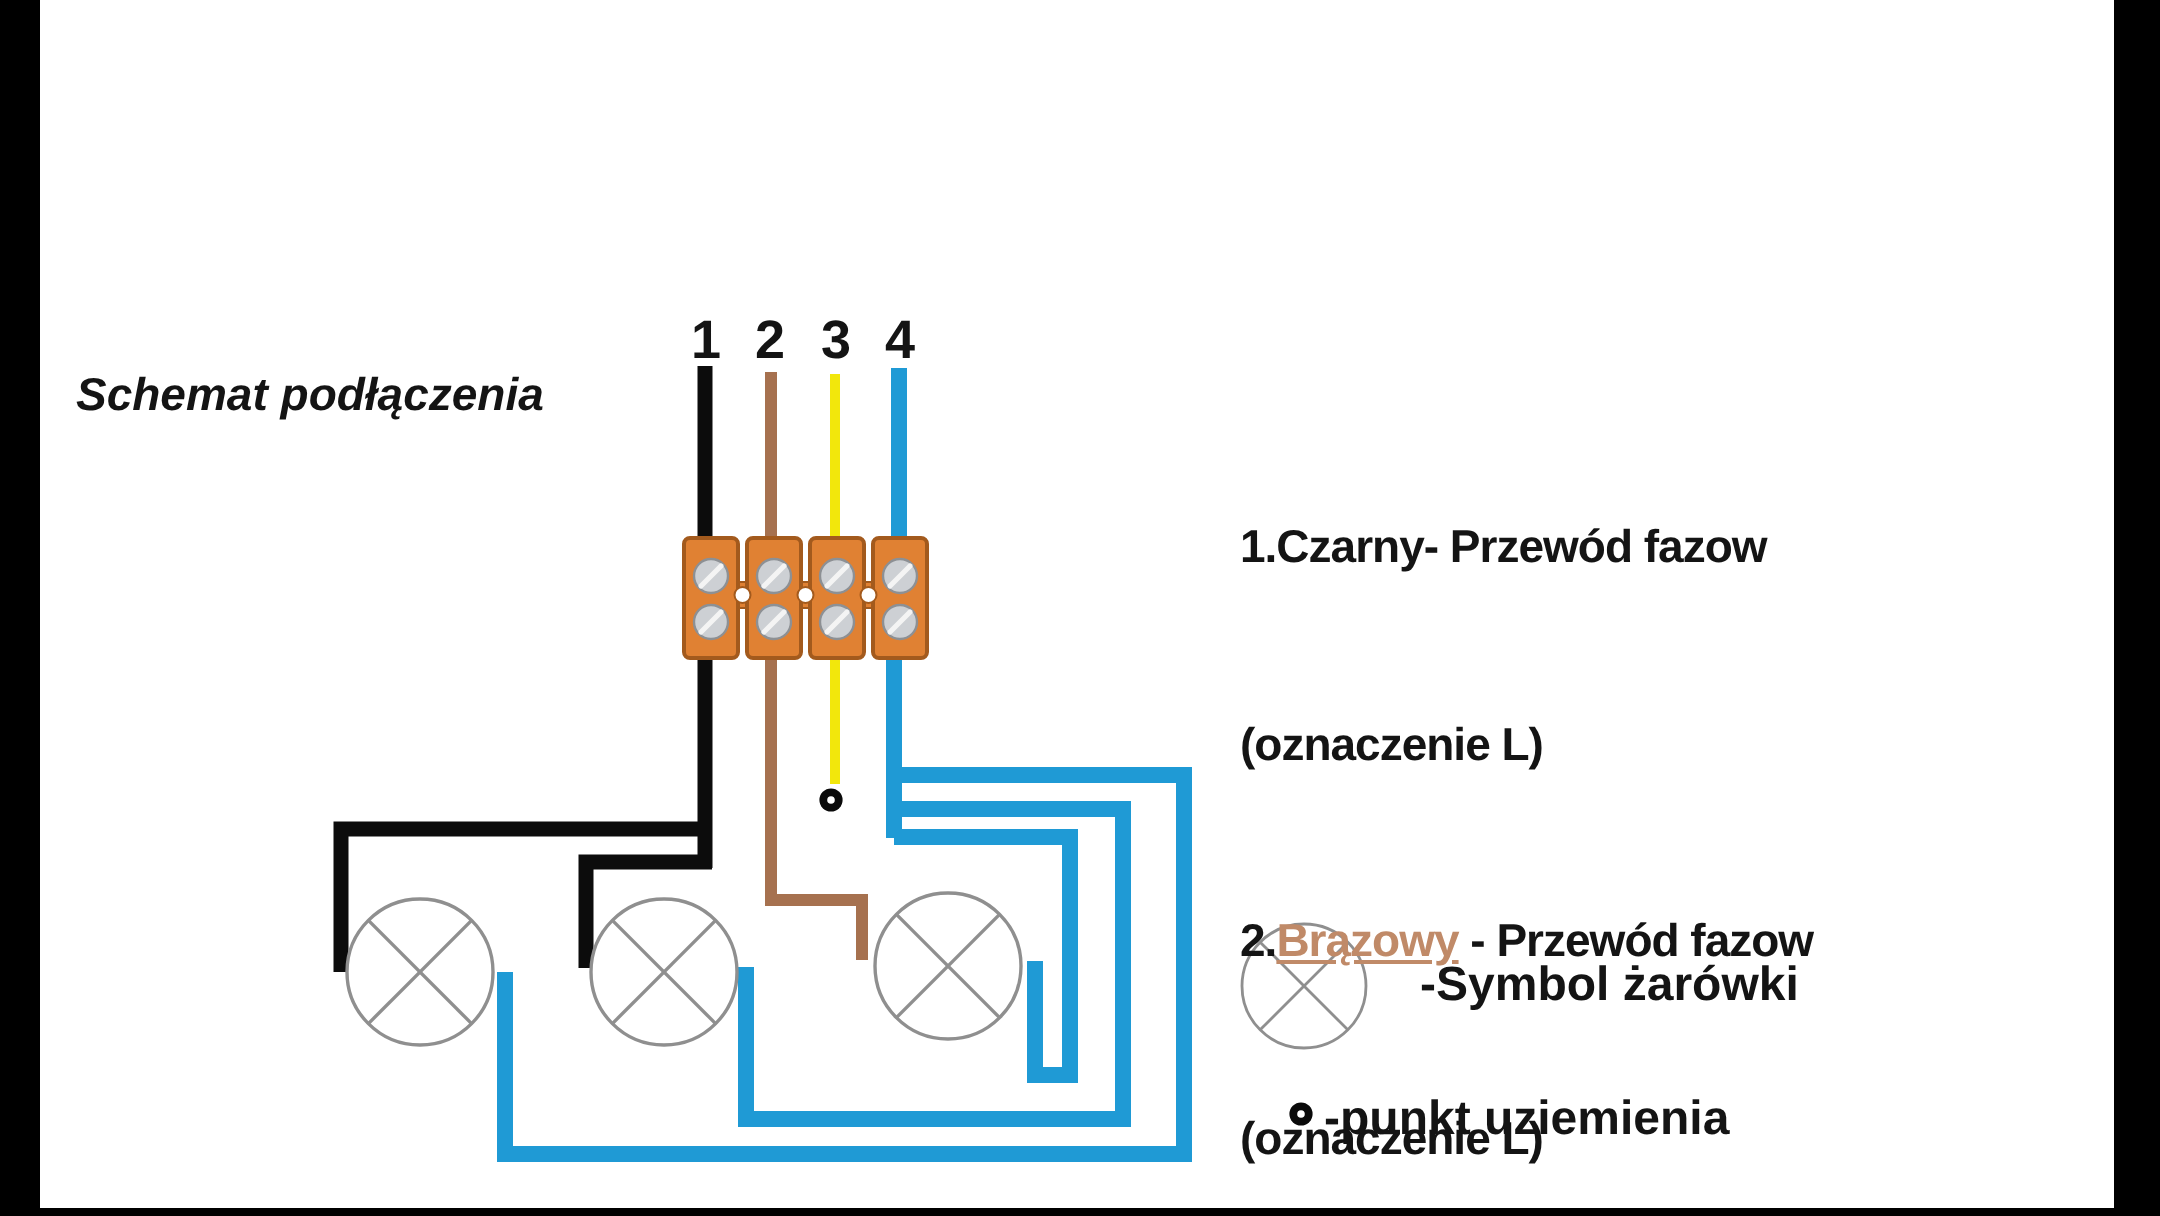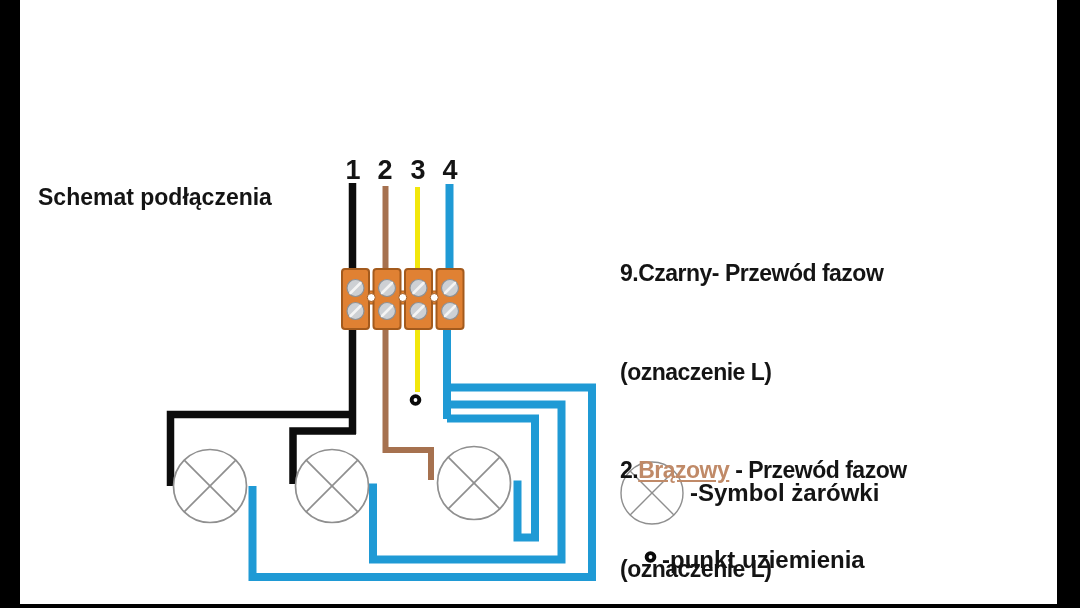--- a/index.html
+++ b/index.html
@@ -42,26 +42,26 @@
   .tb-band{fill:var(--orange);stroke:var(--orange-border);stroke-width:1;}
   .tb-hole{fill:#ffffff;stroke:var(--orange-border);stroke-width:1;}
   .screw{fill:var(--screw-fill);stroke:var(--screw-border);stroke-width:1.2;}
   .slot{stroke:var(--screw-slot);stroke-width:2.6;stroke-linecap:round;}
   .lamp-c{fill:#ffffff;stroke:var(--lamp-stroke);stroke-width:1.7;}
   .lamp-x{stroke:var(--lamp-stroke);stroke-width:1.7;}
   .gdot{fill:#0a0a0a;}
   .gdot-hole{fill:#ffffff;}
 
   .txt{position:absolute;white-space:pre;}
-  .title{left:38px;top:115px;font-size:23px;line-height:33px;}
+  .title{left:38px;top:115px;font-size:23px;line-height:33px;font-style:italic;}
   .wnum{position:absolute;top:154px;font-size:27px;line-height:32px;transform:translateX(-50%);}
   .wnum1{left:353px;} .wnum2{left:385px;} .wnum3{left:418px;} .wnum4{left:450px;}
   .legend{left:620px;top:191px;font-size:23px;line-height:32.9px;letter-spacing:-0.5px;}
   .c-brown{color:var(--text-brown);text-decoration:underline;}
-  .bulb-label{left:690px;top:477px;font-size:24px;line-height:32px;}
+  .bulb-label{left:710px;top:477px;font-size:24px;line-height:32px;}
   .ground-label-1{left:662px;top:544px;font-size:24px;line-height:32px;}
   .ground-label-2{left:668px;top:574px;font-size:24px;line-height:32px;}
 </style>
 </head>
 <body>
 
 <div class="stage">
 
   <svg class="diagram-svg" viewBox="0 0 1080 608">
 
@@ -152,21 +152,21 @@
   <div class="txt title">
     <div>Schemat podłączenia</div>
   </div>
 
   <div class="txt wnum wnum1">1</div>
   <div class="txt wnum wnum2">2</div>
   <div class="txt wnum wnum3">3</div>
   <div class="txt wnum wnum4">4</div>
 
   <div class="txt legend">
-    <div><span>9.Czarny- Przewód fazow</span></div>
+    <div><span>1.Czarny- Przewód fazow</span></div>
     <div>(oznaczenie L)</div>
     <div><span>2.</span><span class="c-brown">Brązowy</span><span> - Przewód fazow</span></div>
     <div>(oznaczenie L)</div>
     
     
     
     
   </div>
 
   <div class="txt bulb-label">-Symbol żarówki</div>

